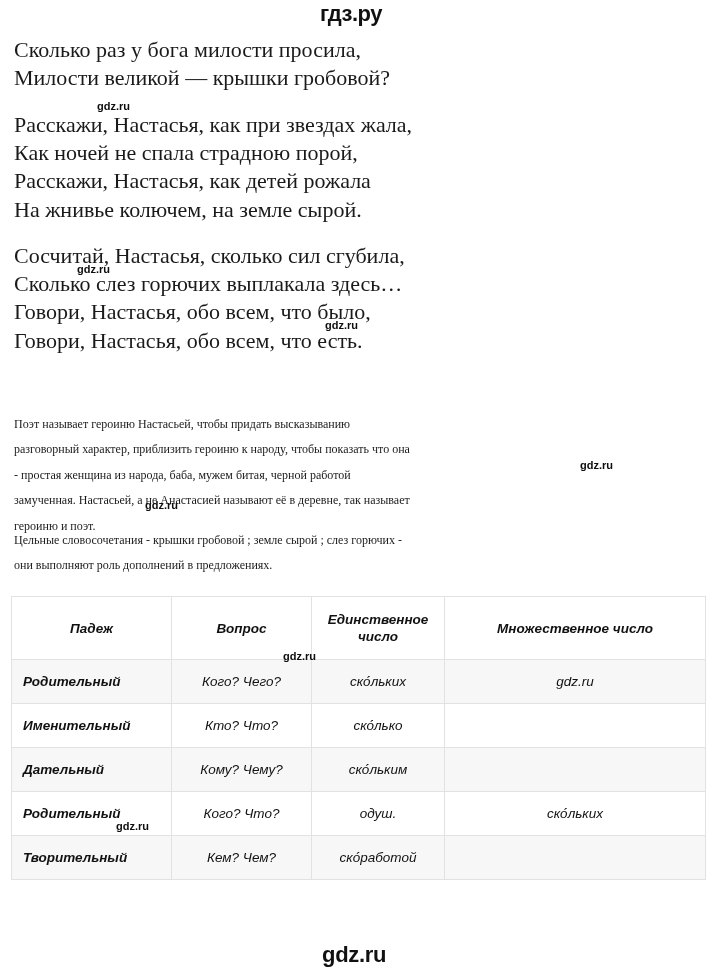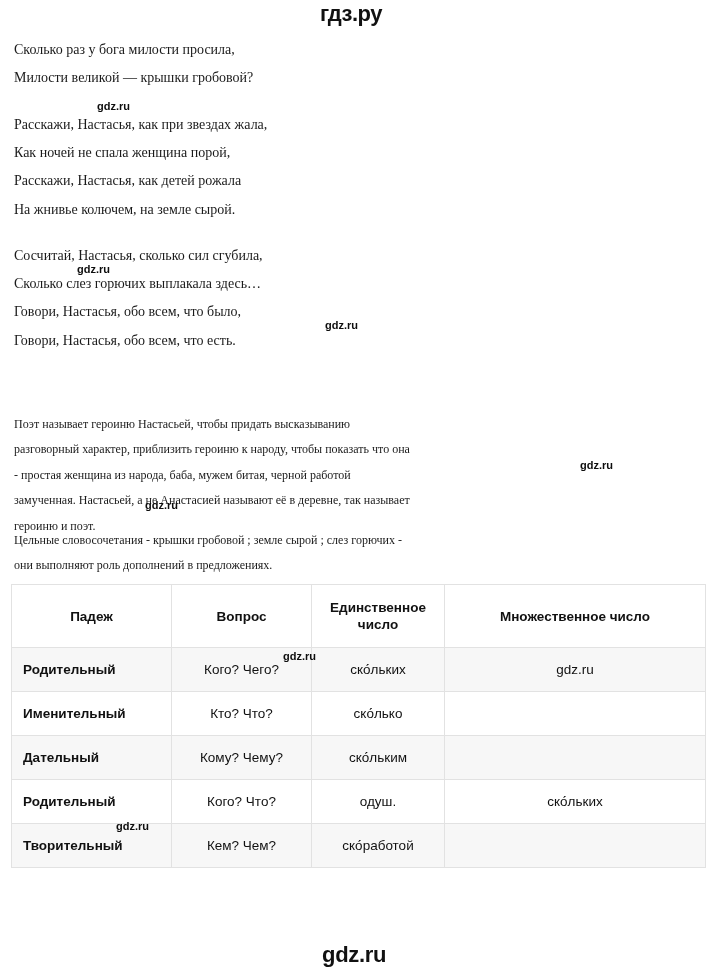--- a/index.html
+++ b/index.html
@@ -48,21 +48,21 @@
     font-size: 11px;
     color: #0d0d0d;
     white-space: nowrap;
     z-index: 5;
   }
 
   
   .poem {
     position: absolute;
     left: 14px;
-    font-size: 14px;
+    font-size: 22px;
     line-height: 28.2px;
     white-space: pre;
   }
   #poem-stanza-1 { top: 36px; }
   #poem-stanza-2 { top: 111px; }
   #poem-stanza-3 { top: 242px; }
 
   .prose {
     position: absolute;
     left: 14px;
@@ -71,25 +71,26 @@
     line-height: 25.4px;
     white-space: pre;
   }
   #prose-1 { top: 412px; }
   #prose-2 { top: 528px; }
 
   
   .case-table {
     position: absolute;
     left: 11px;
-    top: 584px;
+    top: 596px;
     width: 694px;
     border-collapse: collapse;
     font-family: "Liberation Sans", sans-serif;
     table-layout: fixed;
+    font-style: italic;
   }
   .case-table th,
   .case-table td {
     border: 1px solid #e2e2e2;
     padding: 0 8px;
     font-size: 13.5px;
     color: #111111;
     vertical-align: middle;
   }
   .case-table thead th {
@@ -126,21 +127,21 @@
 </style>
 </head>
 <body>
 
 <div class="brand-top">гдз.ру</div>
 
 <div class="poem" id="poem-stanza-1">Сколько раз у бога милости просила,
 Милости великой — крышки гробовой?</div>
 
 <div class="poem" id="poem-stanza-2">Расскажи, Настасья, как при звездах жала,
-Как ночей не спала женщина порой,
+Как ночей не спала страдною порой,
 Расскажи, Настасья, как детей рожала
 На жнивье колючем, на земле сырой.</div>
 
 <div class="poem" id="poem-stanza-3">Сосчитай, Настасья, сколько сил сгубила,
 Сколько слез горючих выплакала здесь…
 Говори, Настасья, обо всем, что было,
 Говори, Настасья, обо всем, что есть.</div>
 
 <div class="prose" id="prose-1">Поэт называет героиню Настасьей, чтобы придать высказыванию
 разговорный характер, приблизить героиню к народу, чтобы показать что она

